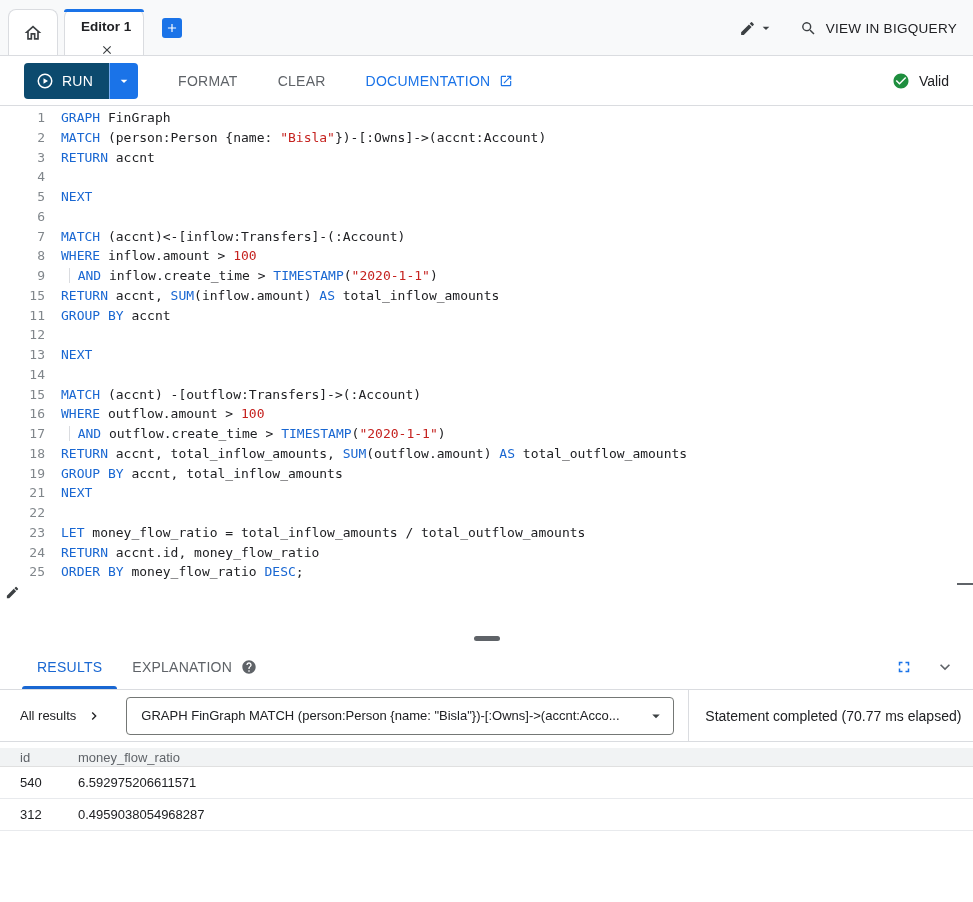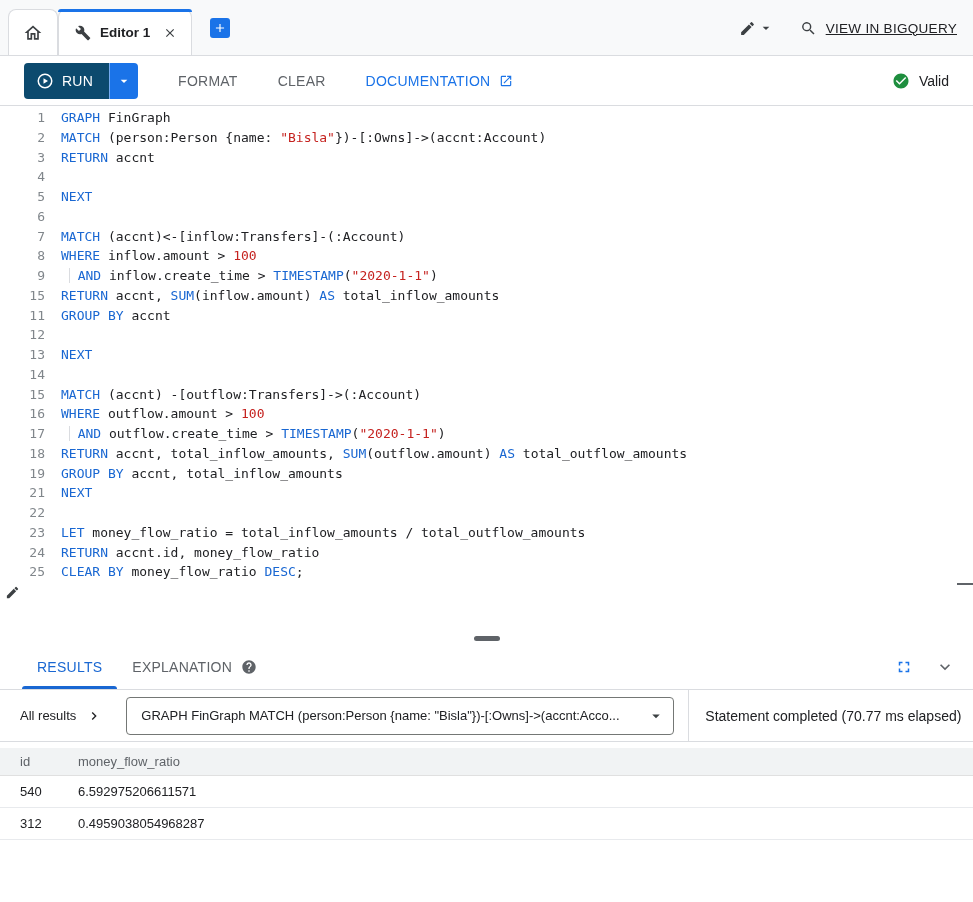--- a/index.html
+++ b/index.html
@@ -11,31 +11,31 @@
   }
   svg { display:block; }
 
   
   .tabbar { height:56px; background:#f8f9fa; border-bottom:1px solid #dadce0;
             display:flex; align-items:flex-end; position:relative; }
   .home-tab { width:50px; height:46px; background:#fff; border:1px solid #dadce0; border-bottom:none;
               border-radius:8px 8px 0 0; margin-left:8px;
               display:flex; align-items:center; justify-content:center; cursor:pointer; }
   .editor-tab { height:46px; background:#fff; border:1px solid #dadce0; border-bottom:none;
-                border-radius:8px 8px 0 0; position:relative;
-                display:flex; align-items:center; gap:9px; padding:0 12px 0 16px; cursor:pointer; }
+                border-radius:8px 8px 0 0; margin-left:6px; position:relative;
+                display:flex; align-items:center; gap:9px; padding:0 12px 0 16px; cursor:pointer;flex-direction:column; }
   .editor-tab::before { content:""; position:absolute; top:-1px; left:-1px; right:-1px; height:3px;
                         background:#1a73e8; border-radius:8px 8px 0 0; }
   .editor-tab-label { font-size:13.5px; font-weight:700; color:#202124; }
   .tab-close { width:18px; height:18px; display:flex; align-items:center; justify-content:center;
                border-radius:50%; cursor:pointer; margin-left:2px; }
   .add-tab { width:20px; height:20px; background:#1a73e8; border-radius:3px; margin:0 0 17px 18px;
              display:flex; align-items:center; justify-content:center; cursor:pointer; }
   .tabbar-right { position:absolute; right:16px; top:0; height:56px;
-                  display:flex; align-items:center; gap:26px;text-decoration:underline; }
+                  display:flex; align-items:center; gap:26px; }
   .wand-group { display:flex; align-items:center; gap:2px; cursor:pointer; }
   .view-bq { display:flex; align-items:center; gap:9px; cursor:pointer;
              font-size:13.5px; font-weight:500; letter-spacing:.3px; color:#202124; }
 
   
   .toolbar { height:50px; background:#fff; border-bottom:1px solid #dadce0;
              display:flex; align-items:center; padding:0 20px 0 24px; }
   .run-btn { display:flex; height:36px; border-radius:4px; overflow:hidden; cursor:pointer; }
   .run-main { background:#0c4a6e; color:#fff; display:flex; align-items:center; gap:8px;
               padding:0 16px 0 12px; font-size:14px; font-weight:500; letter-spacing:.25px; }
@@ -81,21 +81,21 @@
                  font-size:13px; color:#202124; cursor:pointer;text-align:center; }
   .query-select { margin-left:24px; width:548px; height:38px; border:1px solid #747775; border-radius:4px;
                   display:flex; align-items:center; padding:0 8px 0 14px; font-size:13px;
                   color:#202124; cursor:pointer; background:#fff; }
   .query-text { flex:1; white-space:nowrap; overflow:hidden; }
   .status-area { flex:1; align-self:stretch; border-left:1px solid #dadce0; margin-left:14px;
                  display:flex; align-items:center; padding-left:16px; font-size:14px; color:#202124; }
 
   
   .results-table { margin-top:6px; font-size:13px; }
-  .t-head { display:flex; align-items:center; height:28px; background:#f1f3f4;
+  .t-head { display:flex; align-items:center; height:19px; background:#f1f3f4;
             color:#5f6368; border-bottom:1px solid #e0e0e0; }
   .t-row { display:flex; align-items:center; height:32px; background:#fff;
            border-bottom:1px solid #e8eaed; color:#202124; }
   .cell { overflow:hidden; white-space:nowrap; }
   .cell:first-child { width:78px; flex:none; padding-left:20px; }
   .cell:nth-child(2) { flex:1; }
 </style>
 </head>
 <body>
 
@@ -261,21 +261,21 @@
         <div class="code-row">
           <span class="line-num">23</span>
           <span class="line-code"><span class="tok-k">LET</span><span class="tok-p"> money_flow_ratio = total_inflow_amounts / total_outflow_amounts</span></span>
         </div>
         <div class="code-row">
           <span class="line-num">24</span>
           <span class="line-code"><span class="tok-k">RETURN</span><span class="tok-p"> accnt.id, money_flow_ratio</span></span>
         </div>
         <div class="code-row">
           <span class="line-num">25</span>
-          <span class="line-code"><span class="tok-k">CLEAR BY</span><span class="tok-p"> money_flow_ratio </span><span class="tok-k">DESC</span><span class="tok-p">;</span></span>
+          <span class="line-code"><span class="tok-k">ORDER BY</span><span class="tok-p"> money_flow_ratio </span><span class="tok-k">DESC</span><span class="tok-p">;</span></span>
         </div>
       </div>
     <div class="gutter-pencil">
       <svg width="15" height="15" viewBox="0 0 24 24" fill="#3c4043">
         <path d="M3 17.25V21h3.75L17.81 9.94l-3.75-3.75L3 17.25zM20.71 7.04a1 1 0 0 0 0-1.41l-2.34-2.34a1 1 0 0 0-1.41 0l-1.83 1.83 3.75 3.75 1.83-1.83z"></path>
       </svg>
     </div>
     <div class="scroll-dash"></div>
   </div>
 

